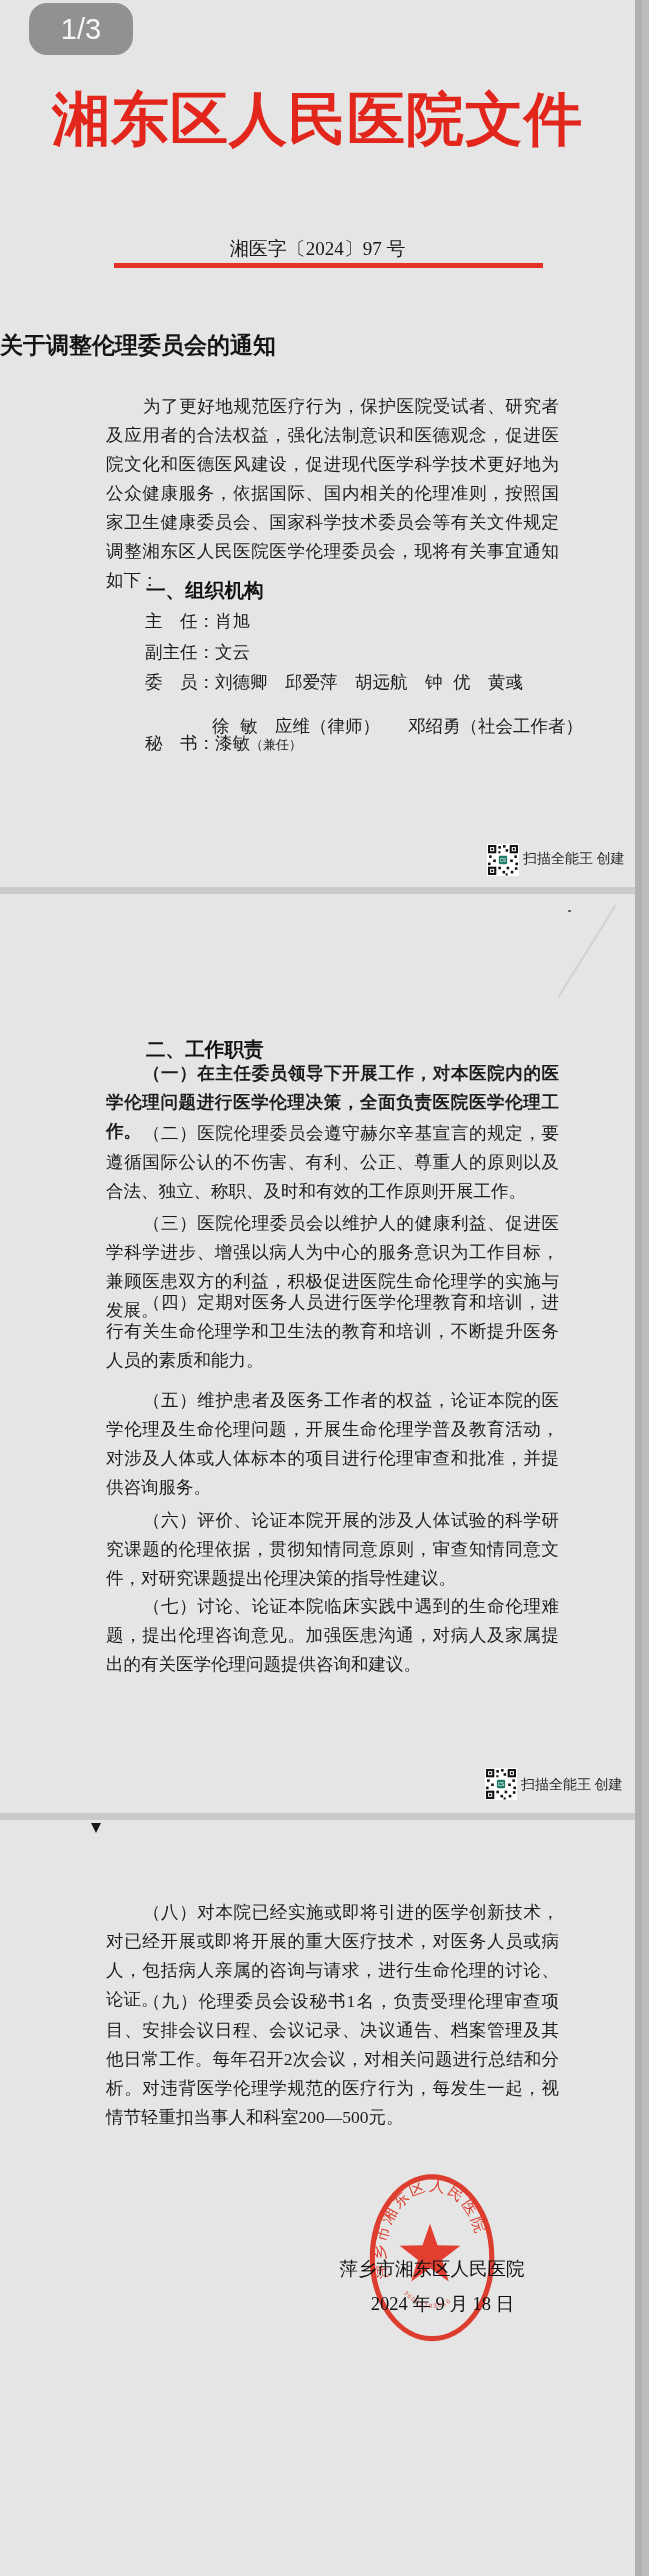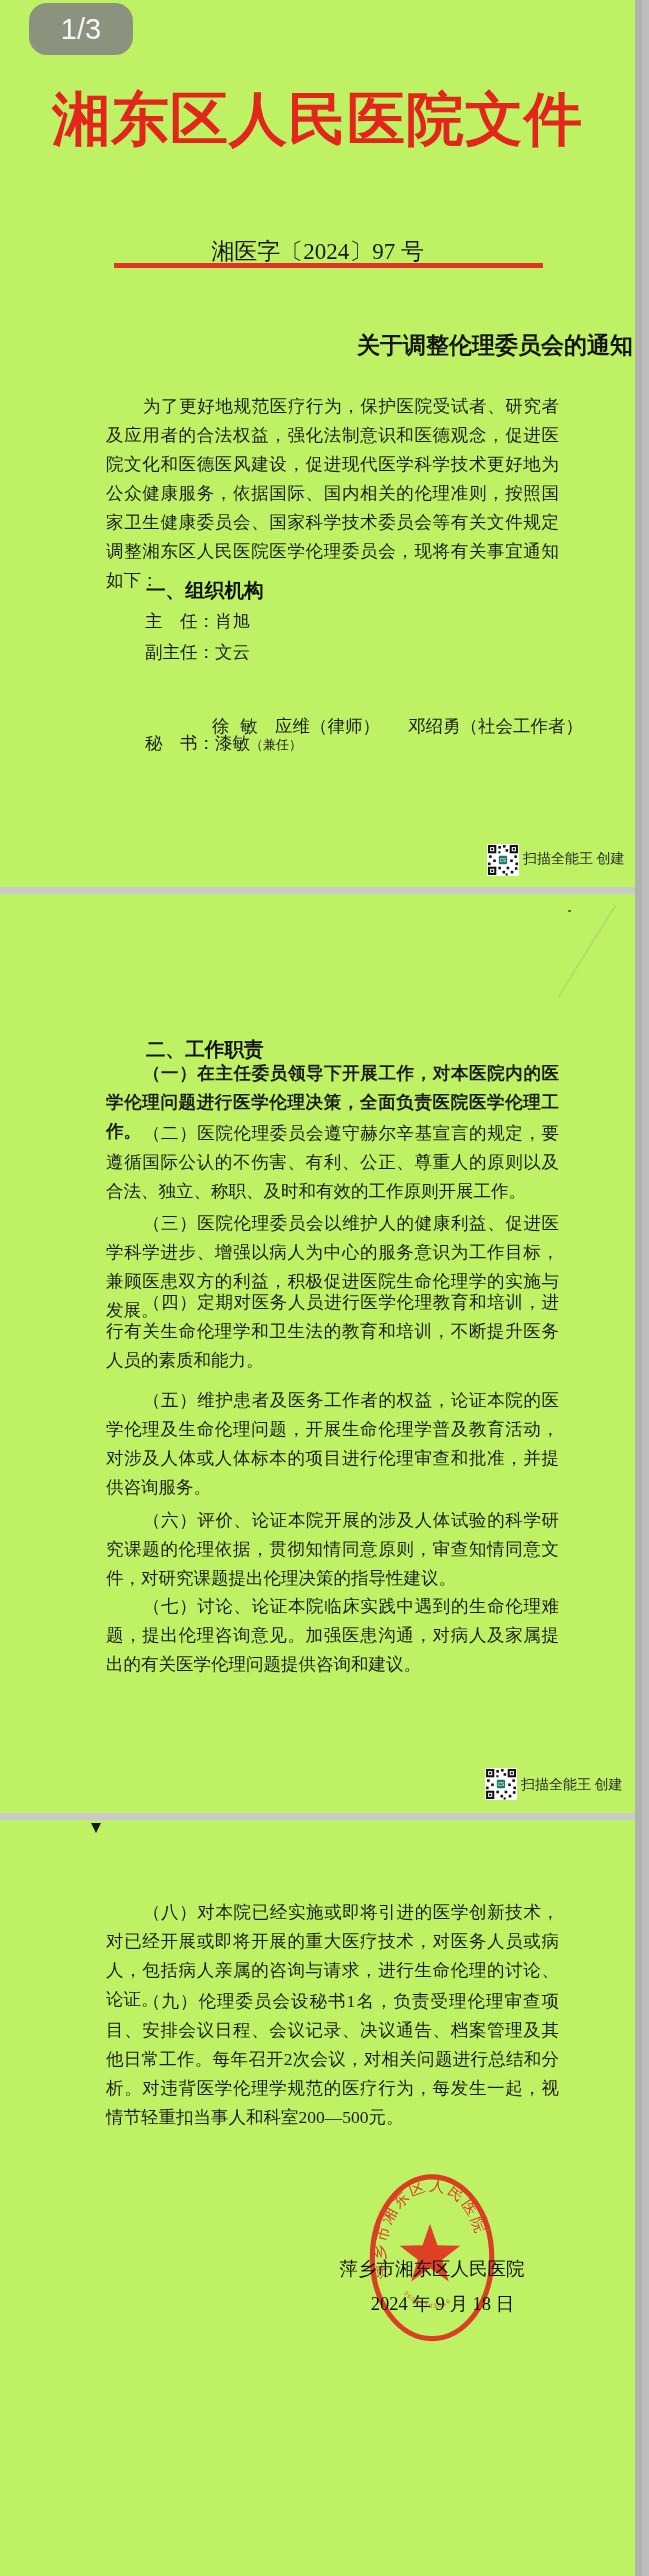--- a/index.html
+++ b/index.html
@@ -1,41 +1,41 @@
 <!DOCTYPE html>
 <html style="font-size:8.2px"><head>
 <meta charset="utf-8">
 <style>
   html,body{margin:0;padding:0;}
   body{
     width:649px;height:2691px;position:relative;background:#ffffff;
     font-family:"Liberation Serif","DejaVu Serif",serif;color:#1c1c1c;
     overflow:hidden;
   }
-  .page{position:absolute;left:0;width:635px;background:#bef264;}
+  .page{position:absolute;left:0;width:635px;background:#e5e5e5;}
   .page-gap{position:absolute;left:0;width:635px;height:7.2px;background:#cacaca;}
   .scroll-strip{
     position:absolute;top:0;right:0;width:14.4px;height:2691px;
     background:linear-gradient(to right,#b1b1b1 0,#b1b1b1 7.2px,#bdbdbd 7.2px,#bdbdbd 14.4px);
   }
   .page-badge{
     position:absolute;left:29px;top:3.1px;width:104px;height:52px;
     background:rgba(130,130,130,.85);border-radius:18px;
     display:flex;align-items:center;justify-content:center;
     color:#f7f7f7;font-size:29px;font-family:"Liberation Sans","DejaVu Sans",sans-serif;
     z-index:50;
   }
   .org-title{
     position:absolute;top:81px;left:0;width:635px;text-align:center;
     font-size:58px;font-weight:bold;color:#e2261c;letter-spacing:1px;white-space:nowrap;
   }
-  .doc-no{position:absolute;top:236px;left:0;width:635px;text-align:center;font-size:23px;color:#181818;}
+  .doc-no{position:absolute;top:236px;left:0;width:635px;text-align:center;font-size:19px;color:#181818;}
   .red-rule{position:absolute;left:114px;top:263px;width:429px;height:4.6px;background:#e63226;}
   .notice-title{
-    position:absolute;top:330px;left:0;width:633px;text-align:right;
+    position:absolute;top:330px;left:0;width:633px;text-align:left;
     font-size:23px;font-weight:bold;color:#151515;
     font-family:"Liberation Sans","DejaVu Sans",sans-serif;
   }
   .para{
     position:absolute;left:106px;width:453px;font-size:17.5px;line-height:29px;
     text-align:justify;text-indent:37px;color:#1c1c1c;
   }
   .sec-head{
     position:absolute;left:146px;font-size:19.6px;font-weight:bold;color:#111;
     font-family:"Liberation Sans","DejaVu Sans",sans-serif;
@@ -61,20 +61,21 @@
 <div class="page" style="top:0;height:887px;">
   <div class="org-title">湘东区人民医院文件</div>
   <div class="doc-no">湘医字〔2024〕97 号</div>
   <div class="red-rule"></div>
   <div class="notice-title">关于调整伦理委员会的通知</div>
   <div class="para" style="top:392px;">为了更好地规范医疗行为，保护医院受试者、研究者及应用者的合法权益，强化法制意识和医德观念，促进医院文化和医德医风建设，促进现代医学科学技术更好地为公众健康服务，依据国际、国内相关的伦理准则，按照国家卫生健康委员会、国家科学技术委员会等有关文件规定调整湘东区人民医院医学伦理委员会，现将有关事宜通知如下：</div>
   <div class="sec-head" style="top:577px;">一、组织机构</div>
 
   <div class="role-line" style="top:609px;">主　任：肖旭</div>
   <div class="role-line" style="top:640px;">副主任：文云</div>
+  <div class="role-line" style="top:670px;">委　员：刘德卿　邱爱萍　胡远航　钟 优　黄彧</div>
   <div class="role-line cont" style="top:714px;">徐 敏　应维（律师）　 邓绍勇（社会工作者）</div>
   <div class="role-line" style="top:731px;"><span>秘　书：漆敏</span><span class="role-note">（兼任）</span></div>
 
   <svg class="qr" style="left:487px;top:844px;" viewBox="0 0 62 62">
     <rect width="62" height="62" fill="#fff"></rect>
     <g fill="#111">
       <rect x="2" y="2" width="16" height="16"></rect>
         <rect x="44" y="2" width="16" height="16"></rect>
         <rect x="2" y="44" width="16" height="16"></rect>
       <rect x="22" y="4" width="5" height="5"></rect>

